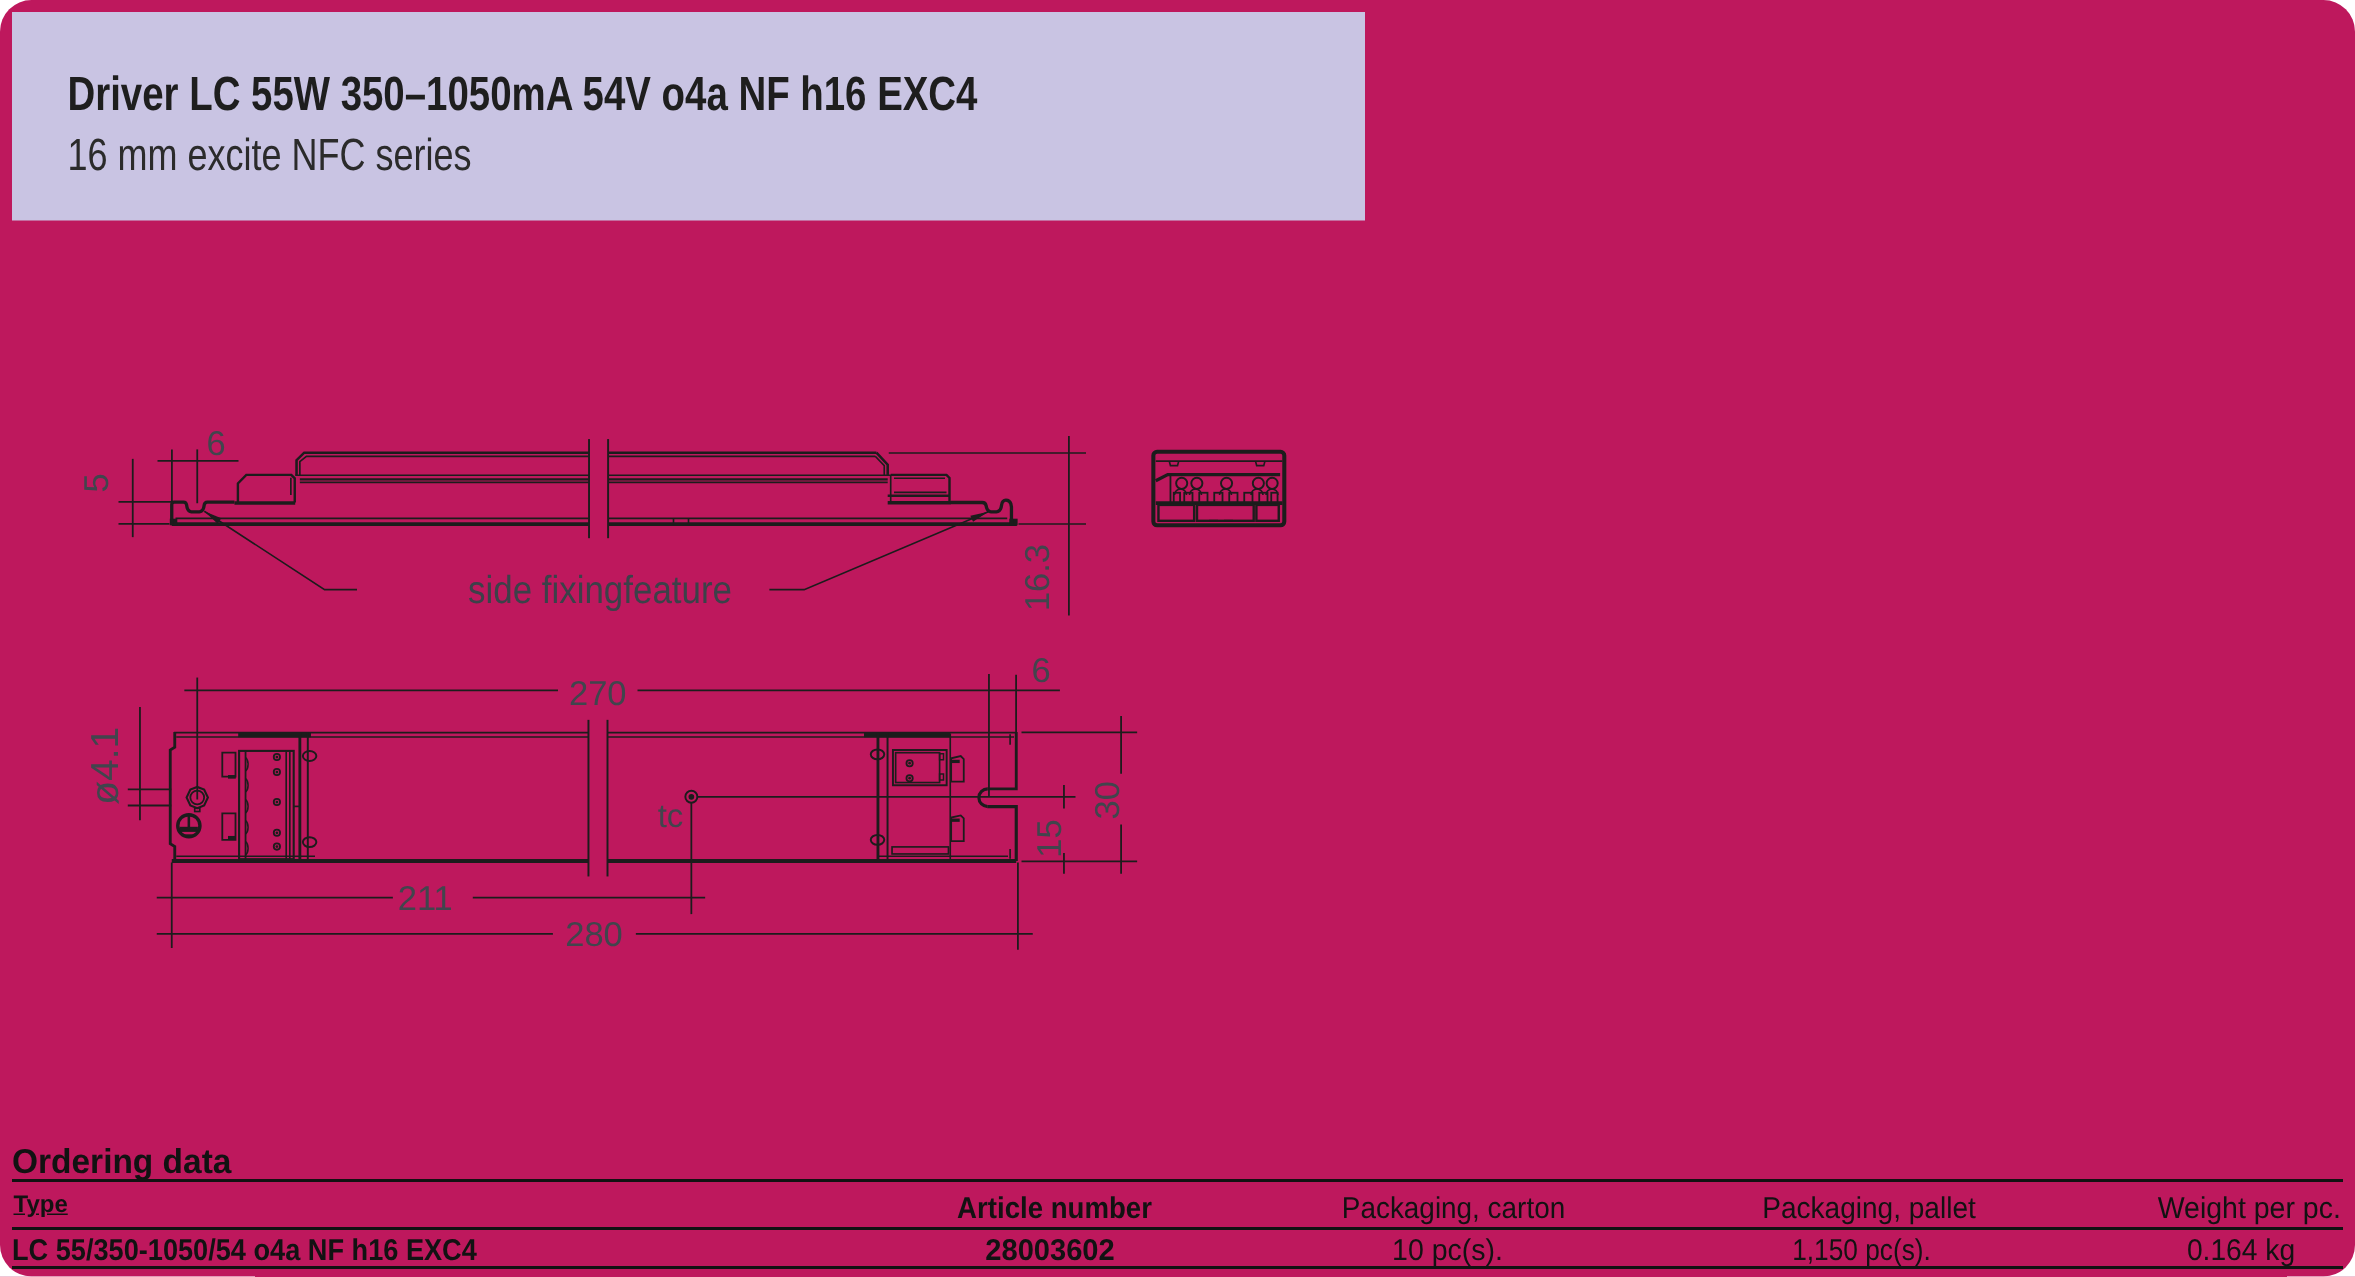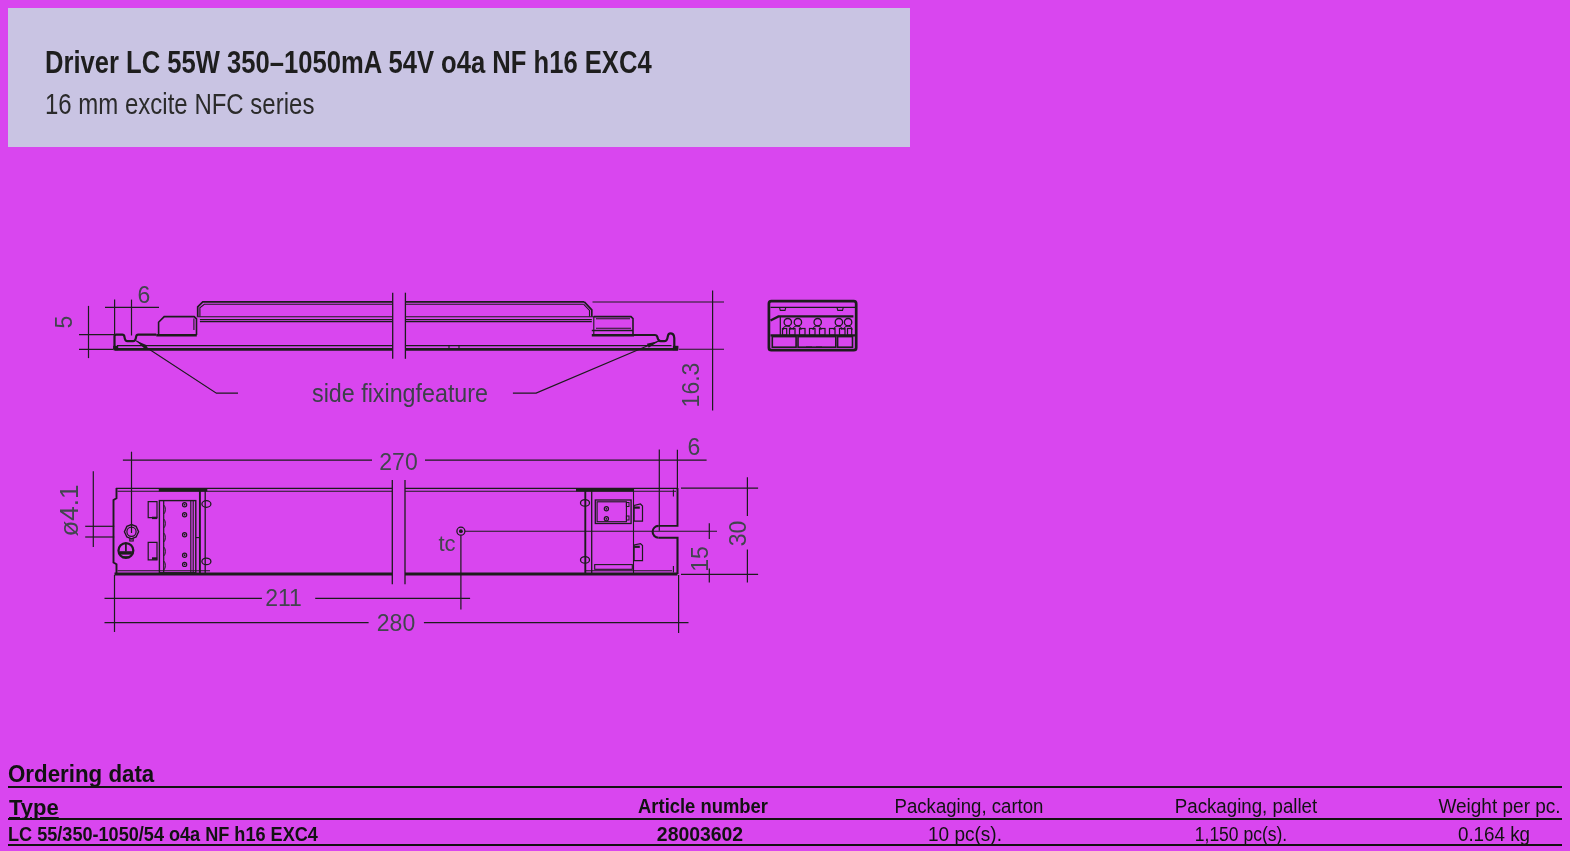--- a/index.html
+++ b/index.html
@@ -1,17 +1,17 @@
 <!DOCTYPE html>
 <html><head>
 <meta charset="utf-8">
 <style>
   html,body{margin:0;padding:0;background:#ffffff;}
-  #page{position:relative;width:1570px;height:851px;background:#d946ef;overflow:hidden;
-        font-family:"Liberation Sans",sans-serif;}
+  #page{position:relative;width:1570px;height:851px;background:#be185d;overflow:hidden;
+        font-family:"Liberation Sans",sans-serif;border-radius:21px;}
   .hdr{position:absolute;left:8px;top:8px;width:902px;height:139px;background:#c9c4e3;}
   .hdr h1{position:absolute;left:37px;top:36px;margin:0;font-size:32px;font-weight:bold;
           color:#1e1e1e;white-space:nowrap;transform:scale(0.80,1);transform-origin:0 0;}
   .hdr h2{position:absolute;left:37px;top:78.5px;margin:0;font-size:30px;font-weight:normal;
           color:#2b2b2b;white-space:nowrap;transform:scale(0.80,1);transform-origin:0 0;}
   svg{position:absolute;left:0;top:0;}
   .tbl-line{position:absolute;left:8px;width:1554px;background:#121212;}
   .t{position:absolute;white-space:nowrap;color:#121212;}
   .b{font-weight:bold;}
 </style>
@@ -294,21 +294,21 @@
       <text x="396" y="630.6" fill="#41454d" stroke="none" font-size="23" text-anchor="middle">280</text>
     </g>
 
     </g>
   </svg>
 
   <div class="t b" style="left:8px;top:761px;font-size:23px;transform:scale(0.97,1);transform-origin:0 0;">Ordering data</div>
 
   <div class="tbl-line" style="top:785.5px;height:2.2px;"></div>
 
-  <div class="t b" style="left:9px;top:795px;font-size:22px;text-decoration:underline;">Type</div>
+  <div class="t b" style="left:9px;top:795px;font-size:16px;text-decoration:underline;">Type</div>
 
   <div class="t b" style="left:703px;top:795px;font-size:20px;transform:translateX(-50%) scale(0.92,1);">Article number</div>
 
   <div class="t" style="left:969px;top:795px;font-size:20px;transform:translateX(-50%) scale(0.93,1);">Packaging, carton</div>
 
   <div class="t" style="left:1246px;top:795px;font-size:20px;transform:translateX(-50%) scale(0.935,1);">Packaging, pallet</div>
 
   <div class="t" style="right:9px;top:795px;font-size:20px;transform:scale(0.95,1);transform-origin:100% 50%;">Weight per pc.</div>
 
   <div class="tbl-line" style="top:817.8px;height:2.6px;"></div>

